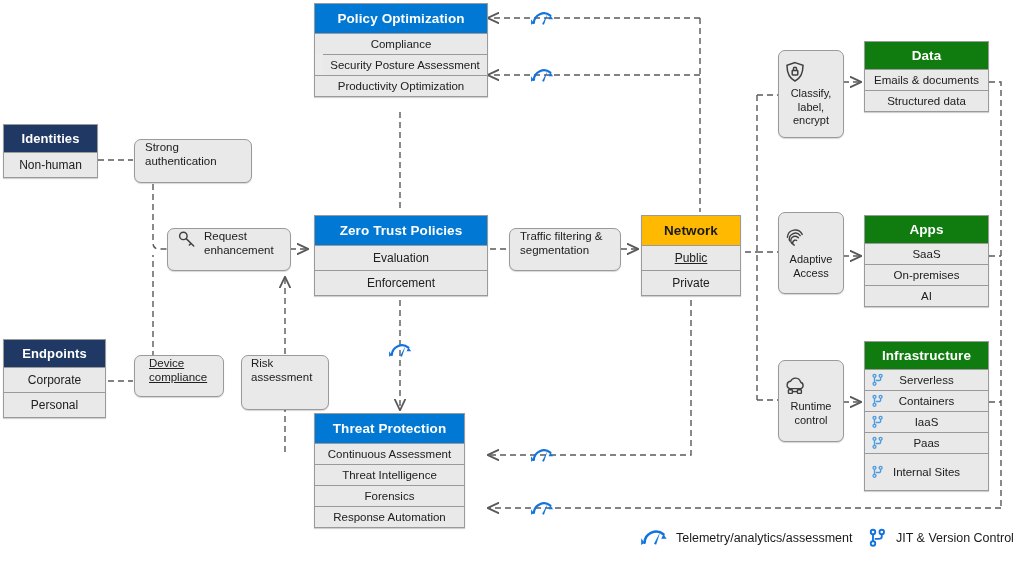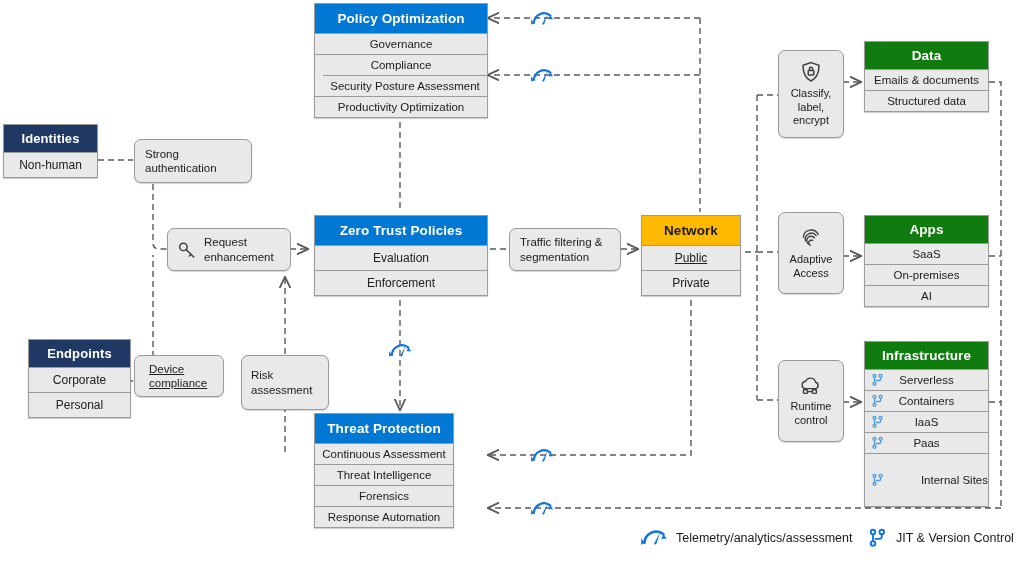--- a/index.html
+++ b/index.html
@@ -46,21 +46,21 @@
   }
 
   
   .chip {
     position:absolute;
     border:1px solid #9a9a9a;
     border-radius:7px;
     background:#e9e9e9;
     color:#202020;
     display:flex;
-    align-items:center;
+    align-items:flex-start;
     box-shadow:0 1px 1px rgba(0,0,0,.16);
   }
   .chip.center { justify-content:center; text-align:center; }
   .chip .txt { line-height:1.22; }
   .chip .gl { flex:0 0 auto; margin-right:7px; display:flex; align-items:center; }
   .chip.stack { flex-direction:column; justify-content:center; }
   .chip.stack .gl { margin:0 0 3px 0; }
 
   
   .legend { position:absolute; display:flex; align-items:center; }
@@ -166,41 +166,40 @@
         <path d="M20,5 L23,9 L18,9 Z"></path>
       </g>
     </g>
   </svg>
 
   <div class="pillar" style="left:3px; top:124px; width:95px; font-size:12px;">
     <div class="hd navy" style="padding:6px 0; font-size:13px;">Identities</div>
     <div class="row" style="padding:5px 0;">Non-human</div>
   </div>
 
-  <div class="pillar" style="left:3px; top:339px; width:103px; font-size:12px;margin-left:25px;">
+  <div class="pillar" style="left:3px; top:339px; width:103px; font-size:12px;">
     <div class="hd navy" style="padding:6px 0; font-size:13px;">Endpoints</div>
     <div class="row" style="padding:5px 0;">Corporate</div>
     <div class="row" style="padding:5px 0;">Personal</div>
   </div>
 
   <div class="pillar" style="left:314px; top:3px; width:174px; font-size:11.5px;">
     <div class="hd blue" style="padding:7px 0; font-size:13.5px;">Policy Optimization</div>
-    <div class="row" style="padding:4px 0;">Governance</div>
     <div class="row" style="padding:4px 0;">Compliance</div>
     <div class="row" style="padding:4px 0;margin-left:8px;">Security Posture Assessment</div>
     <div class="row" style="padding:4px 0;">Productivity Optimization</div>
   </div>
 
   <div class="pillar" style="left:314px; top:215px; width:174px; font-size:12px;">
     <div class="hd blue" style="padding:7px 0; font-size:13.5px;">Zero Trust Policies</div>
     <div class="row" style="padding:5px 0;">Evaluation</div>
     <div class="row" style="padding:5px 0;">Enforcement</div>
   </div>
 
-  <div class="pillar" style="left:314px; top:413px; width:140px; font-size:11.5px;">
+  <div class="pillar" style="left:314px; top:413px; width:151px; font-size:11.5px;">
     <div class="hd blue" style="padding:7px 0; font-size:13.5px;">Threat Protection</div>
     <div class="row" style="padding:4px 0;">Continuous Assessment</div>
     <div class="row" style="padding:4px 0;">Threat Intelligence</div>
     <div class="row" style="padding:4px 0;">Forensics</div>
     <div class="row" style="padding:4px 0;">Response Automation</div>
   </div>
 
   <div class="pillar" style="left:641px; top:215px; width:100px; font-size:12px;">
     <div class="hd amber" style="padding:7px 0; font-size:13.5px;">Network</div>
     <div class="row" style="padding:5px 0;text-decoration:underline;">Public</div>
@@ -264,21 +263,21 @@
         <g fill="none" stroke="#4A9BE0" stroke-width="1.5">
           <circle cx="4" cy="3.2" r="1.7"></circle>
             <circle cx="11" cy="3.2" r="1.7"></circle>
             <circle cx="4" cy="12.4" r="1.7"></circle>
           <path d="M4,5 L4,10.6 M11,5 L11,7 Q11,8.6 8.6,8.6 L5.4,8.6"></path>
         </g>
       </svg>
       <span>Paas</span>
     </div>
 
-    <div class="row ico" style="padding:20px 0;text-align:right;">
+    <div class="row ico" style="padding:12px 0;">
       <svg class="jit" viewBox="0 0 16 16">
         <g fill="none" stroke="#4A9BE0" stroke-width="1.5">
           <circle cx="4" cy="3.2" r="1.7"></circle>
             <circle cx="11" cy="3.2" r="1.7"></circle>
             <circle cx="4" cy="12.4" r="1.7"></circle>
           <path d="M4,5 L4,10.6 M11,5 L11,7 Q11,8.6 8.6,8.6 L5.4,8.6"></path>
         </g>
       </svg>
       <span>Internal Sites</span>
     </div>

